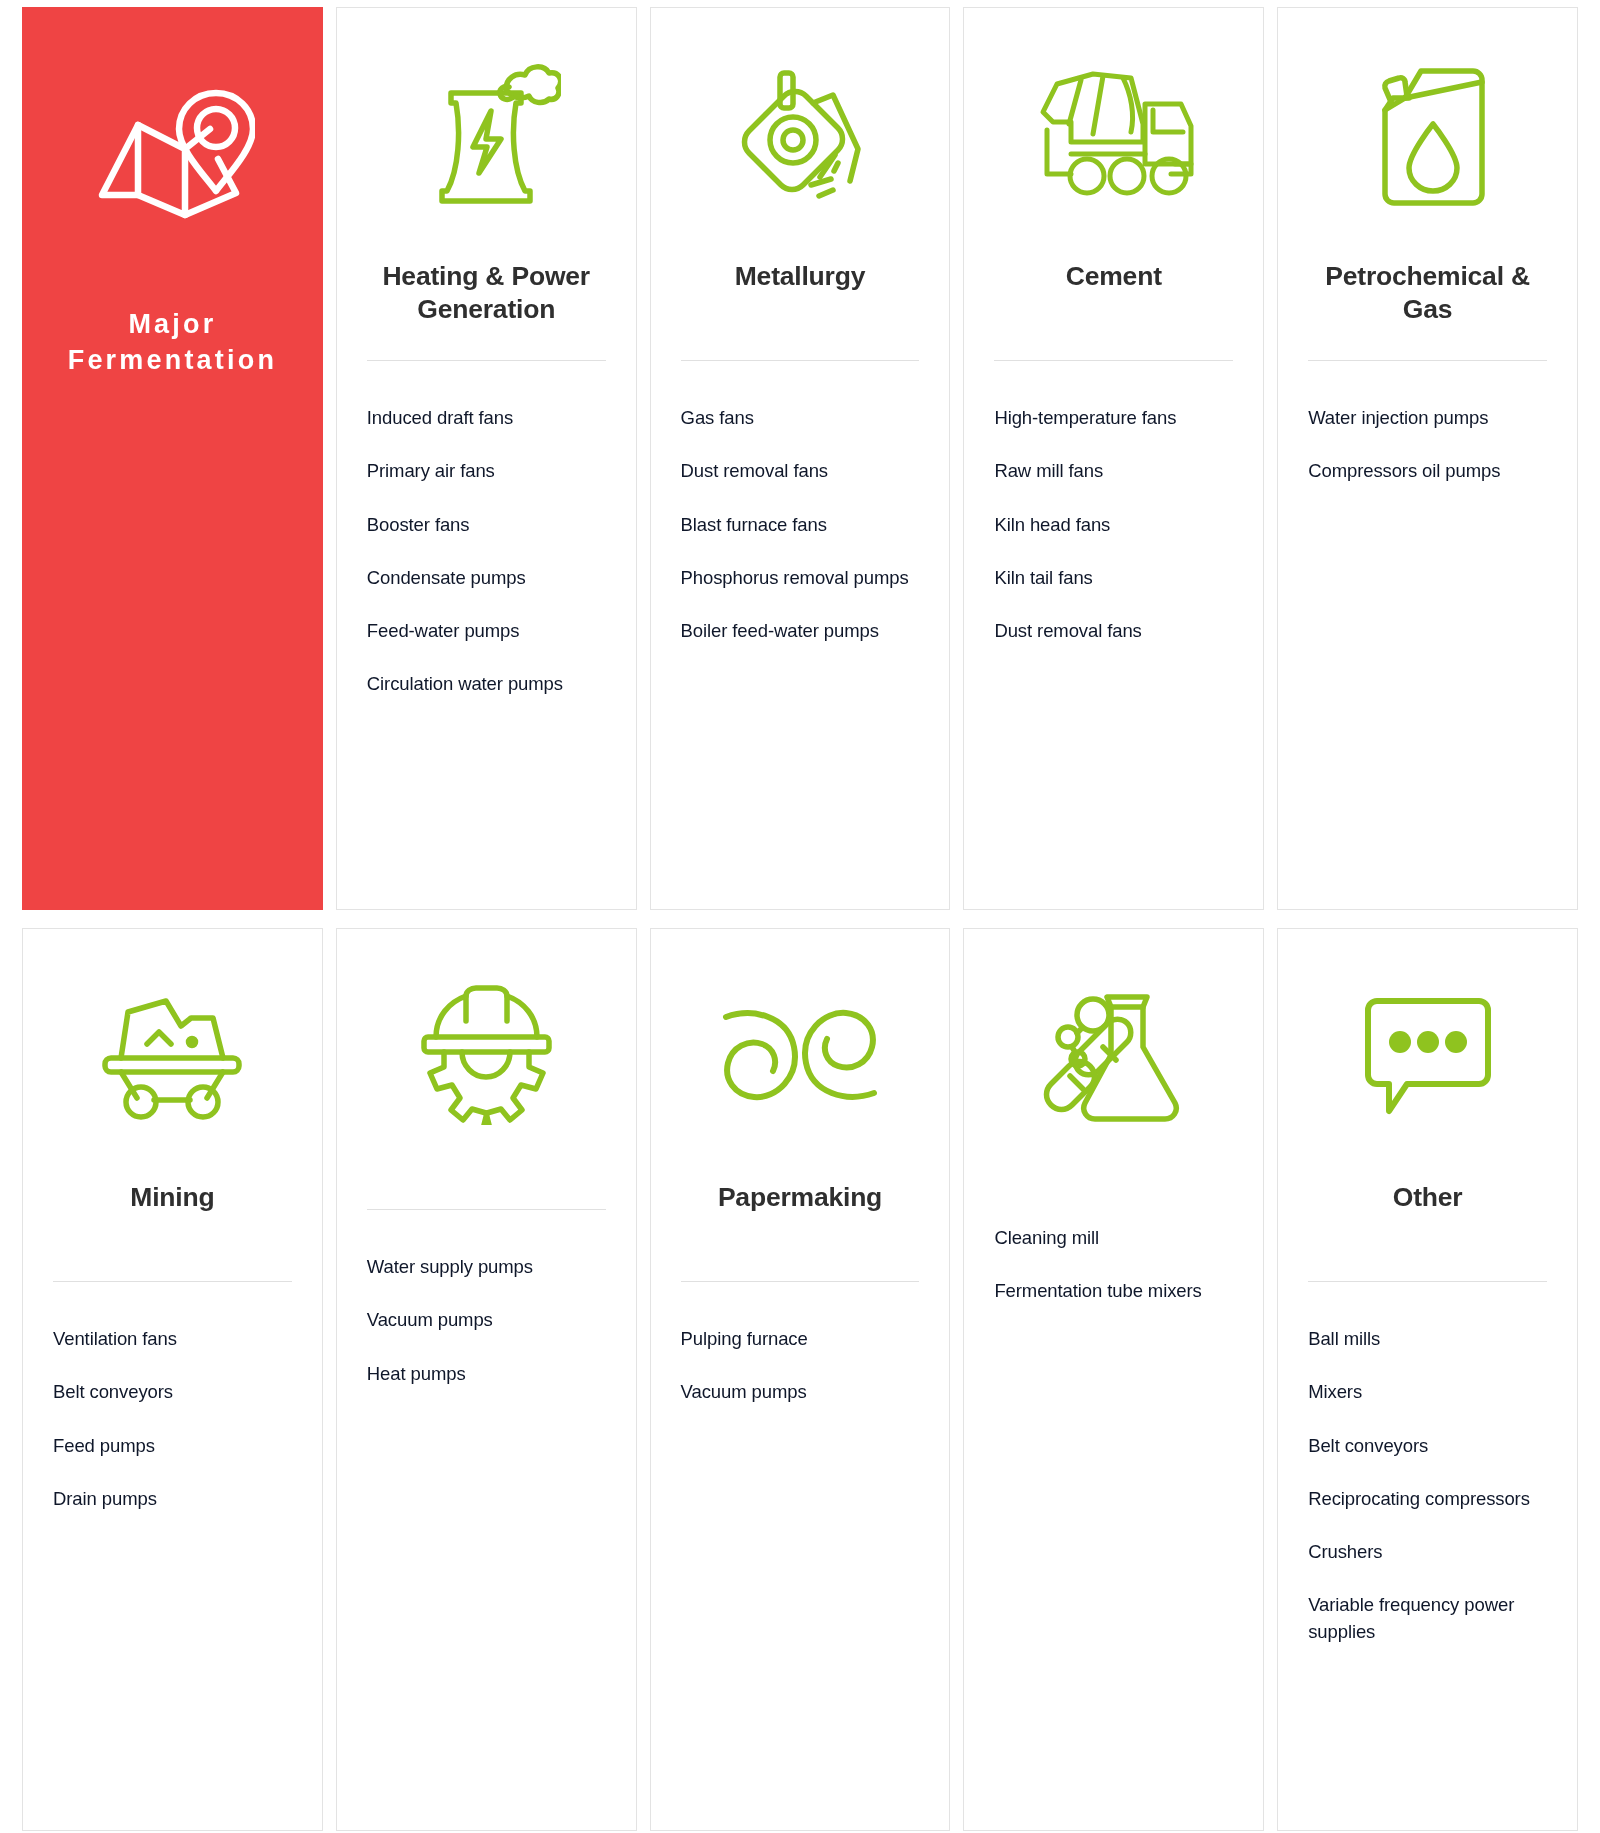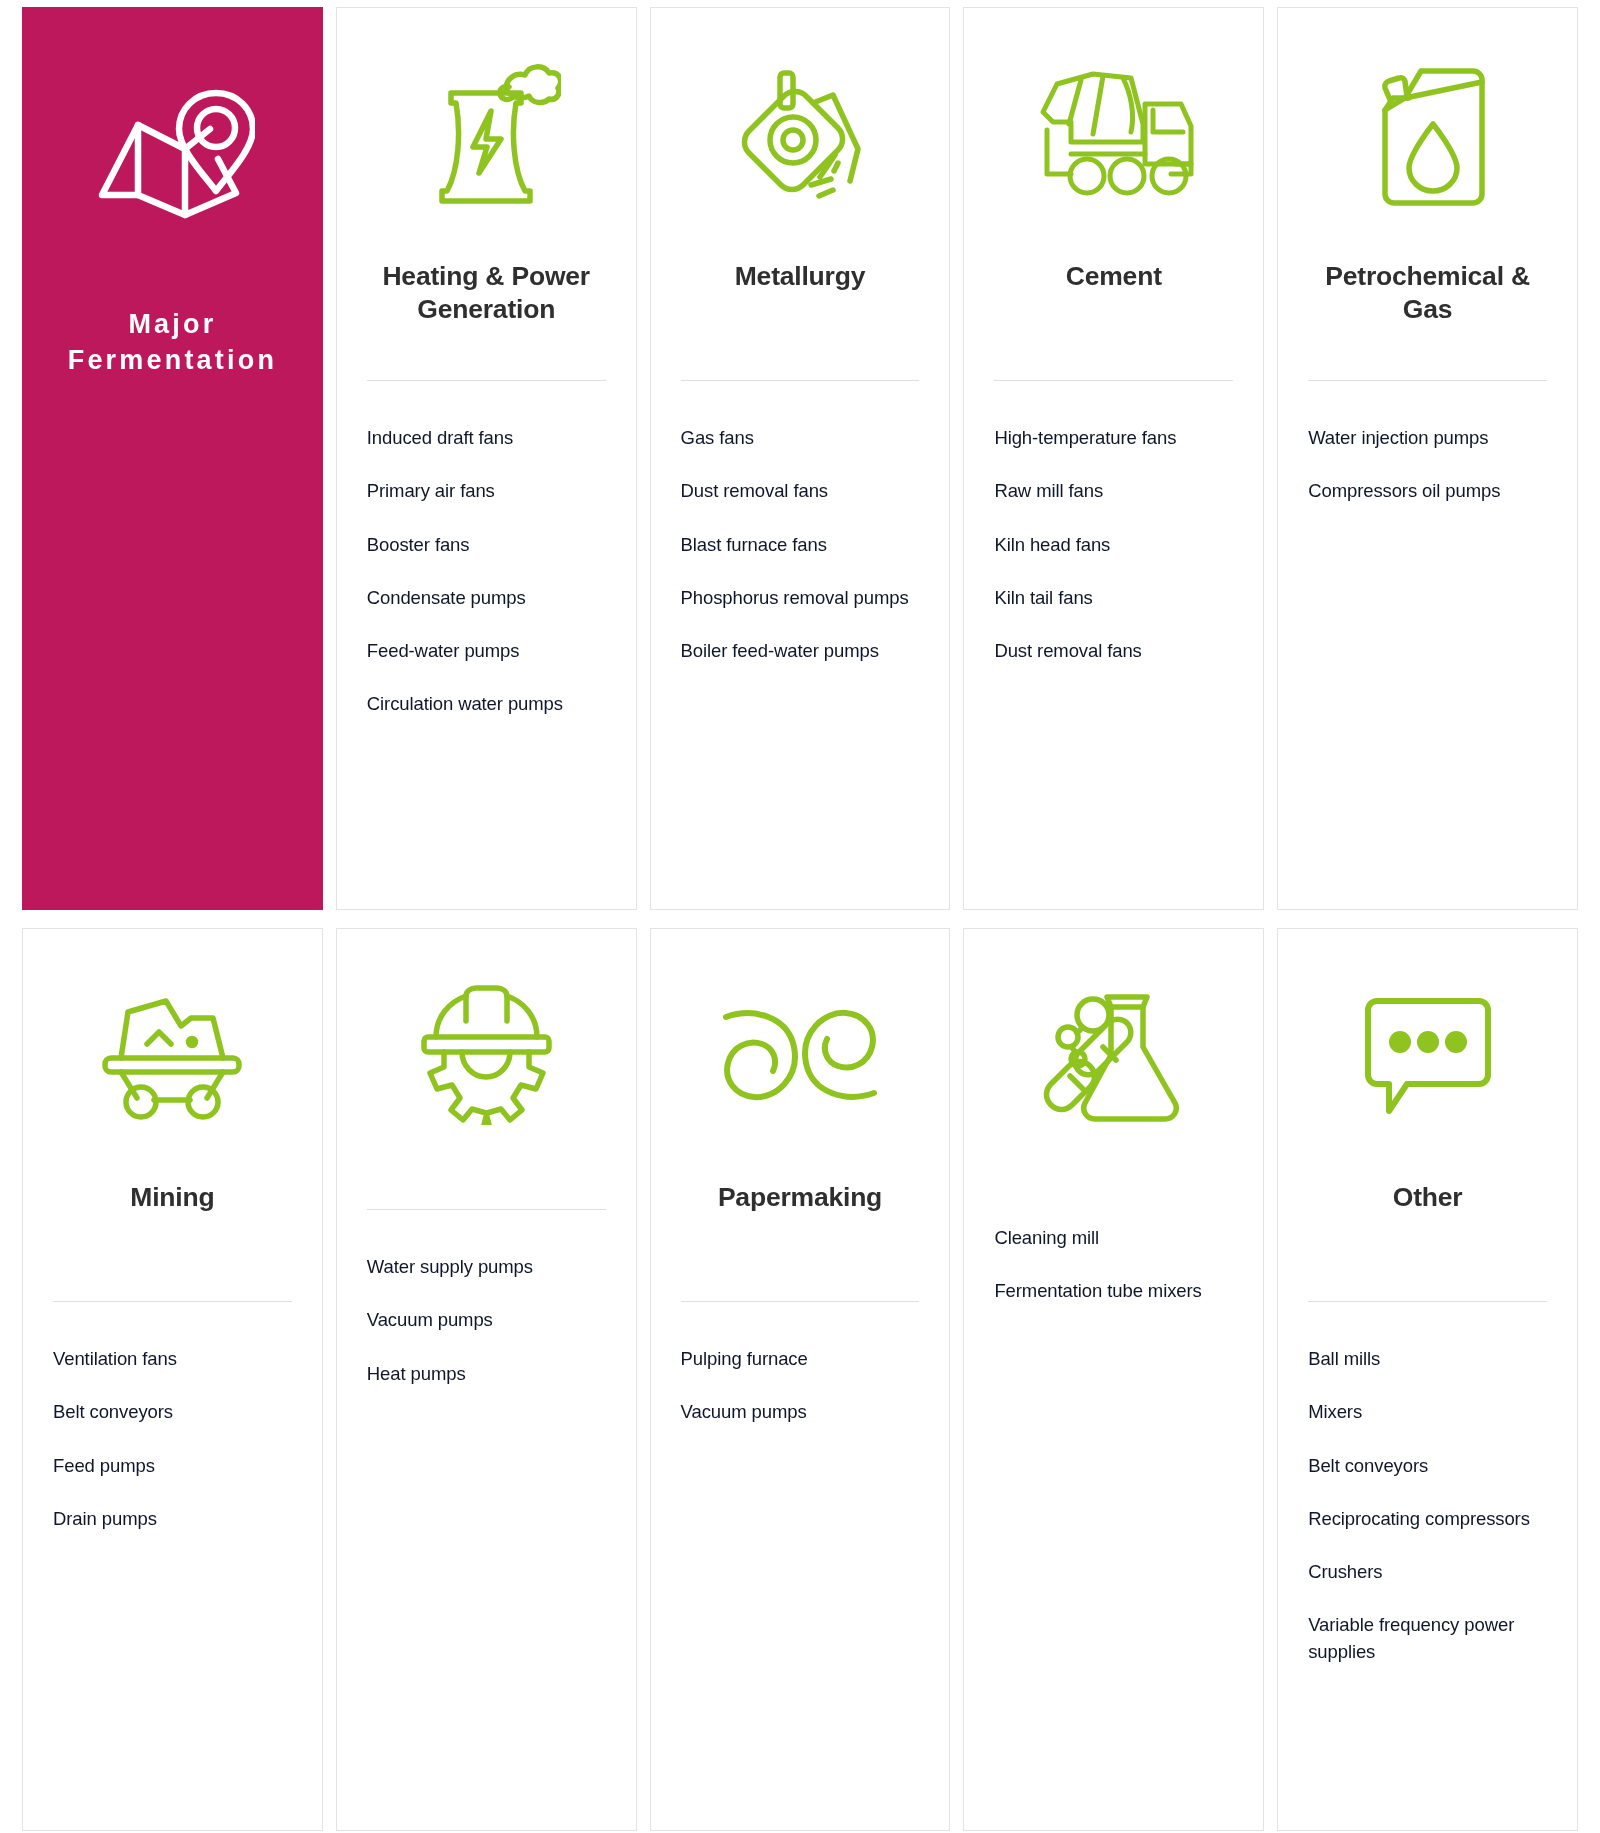--- a/index.html
+++ b/index.html
@@ -26,21 +26,21 @@
     background: #ffffff;
     border: 1px solid #e3e3e3;
     display: flex;
     flex-direction: column;
     align-items: center;
     padding: 0 30px;
     position: relative;
   }
 
   .card.featured {
-    background: #be185d;
+    background: #ef4444;
     border: none;
     justify-content: flex-start;
     padding-top: 0;
   }
 
   
   .icon-wrap {
     height: 252px;
     display: flex;
     align-items: center;
@@ -97,21 +97,20 @@
     text-align: left;
     letter-spacing: -0.1px;
   }
 
   
   .title-block {
     width: 100%;
     display: flex;
     flex-direction: column;
     align-items: center;
-    gap: 20px;
   }
 
   
   .card.two-line .card-title { min-height: 72px; }
 </style>
 </head>
 <body>
 
 <div class="grid">
 

